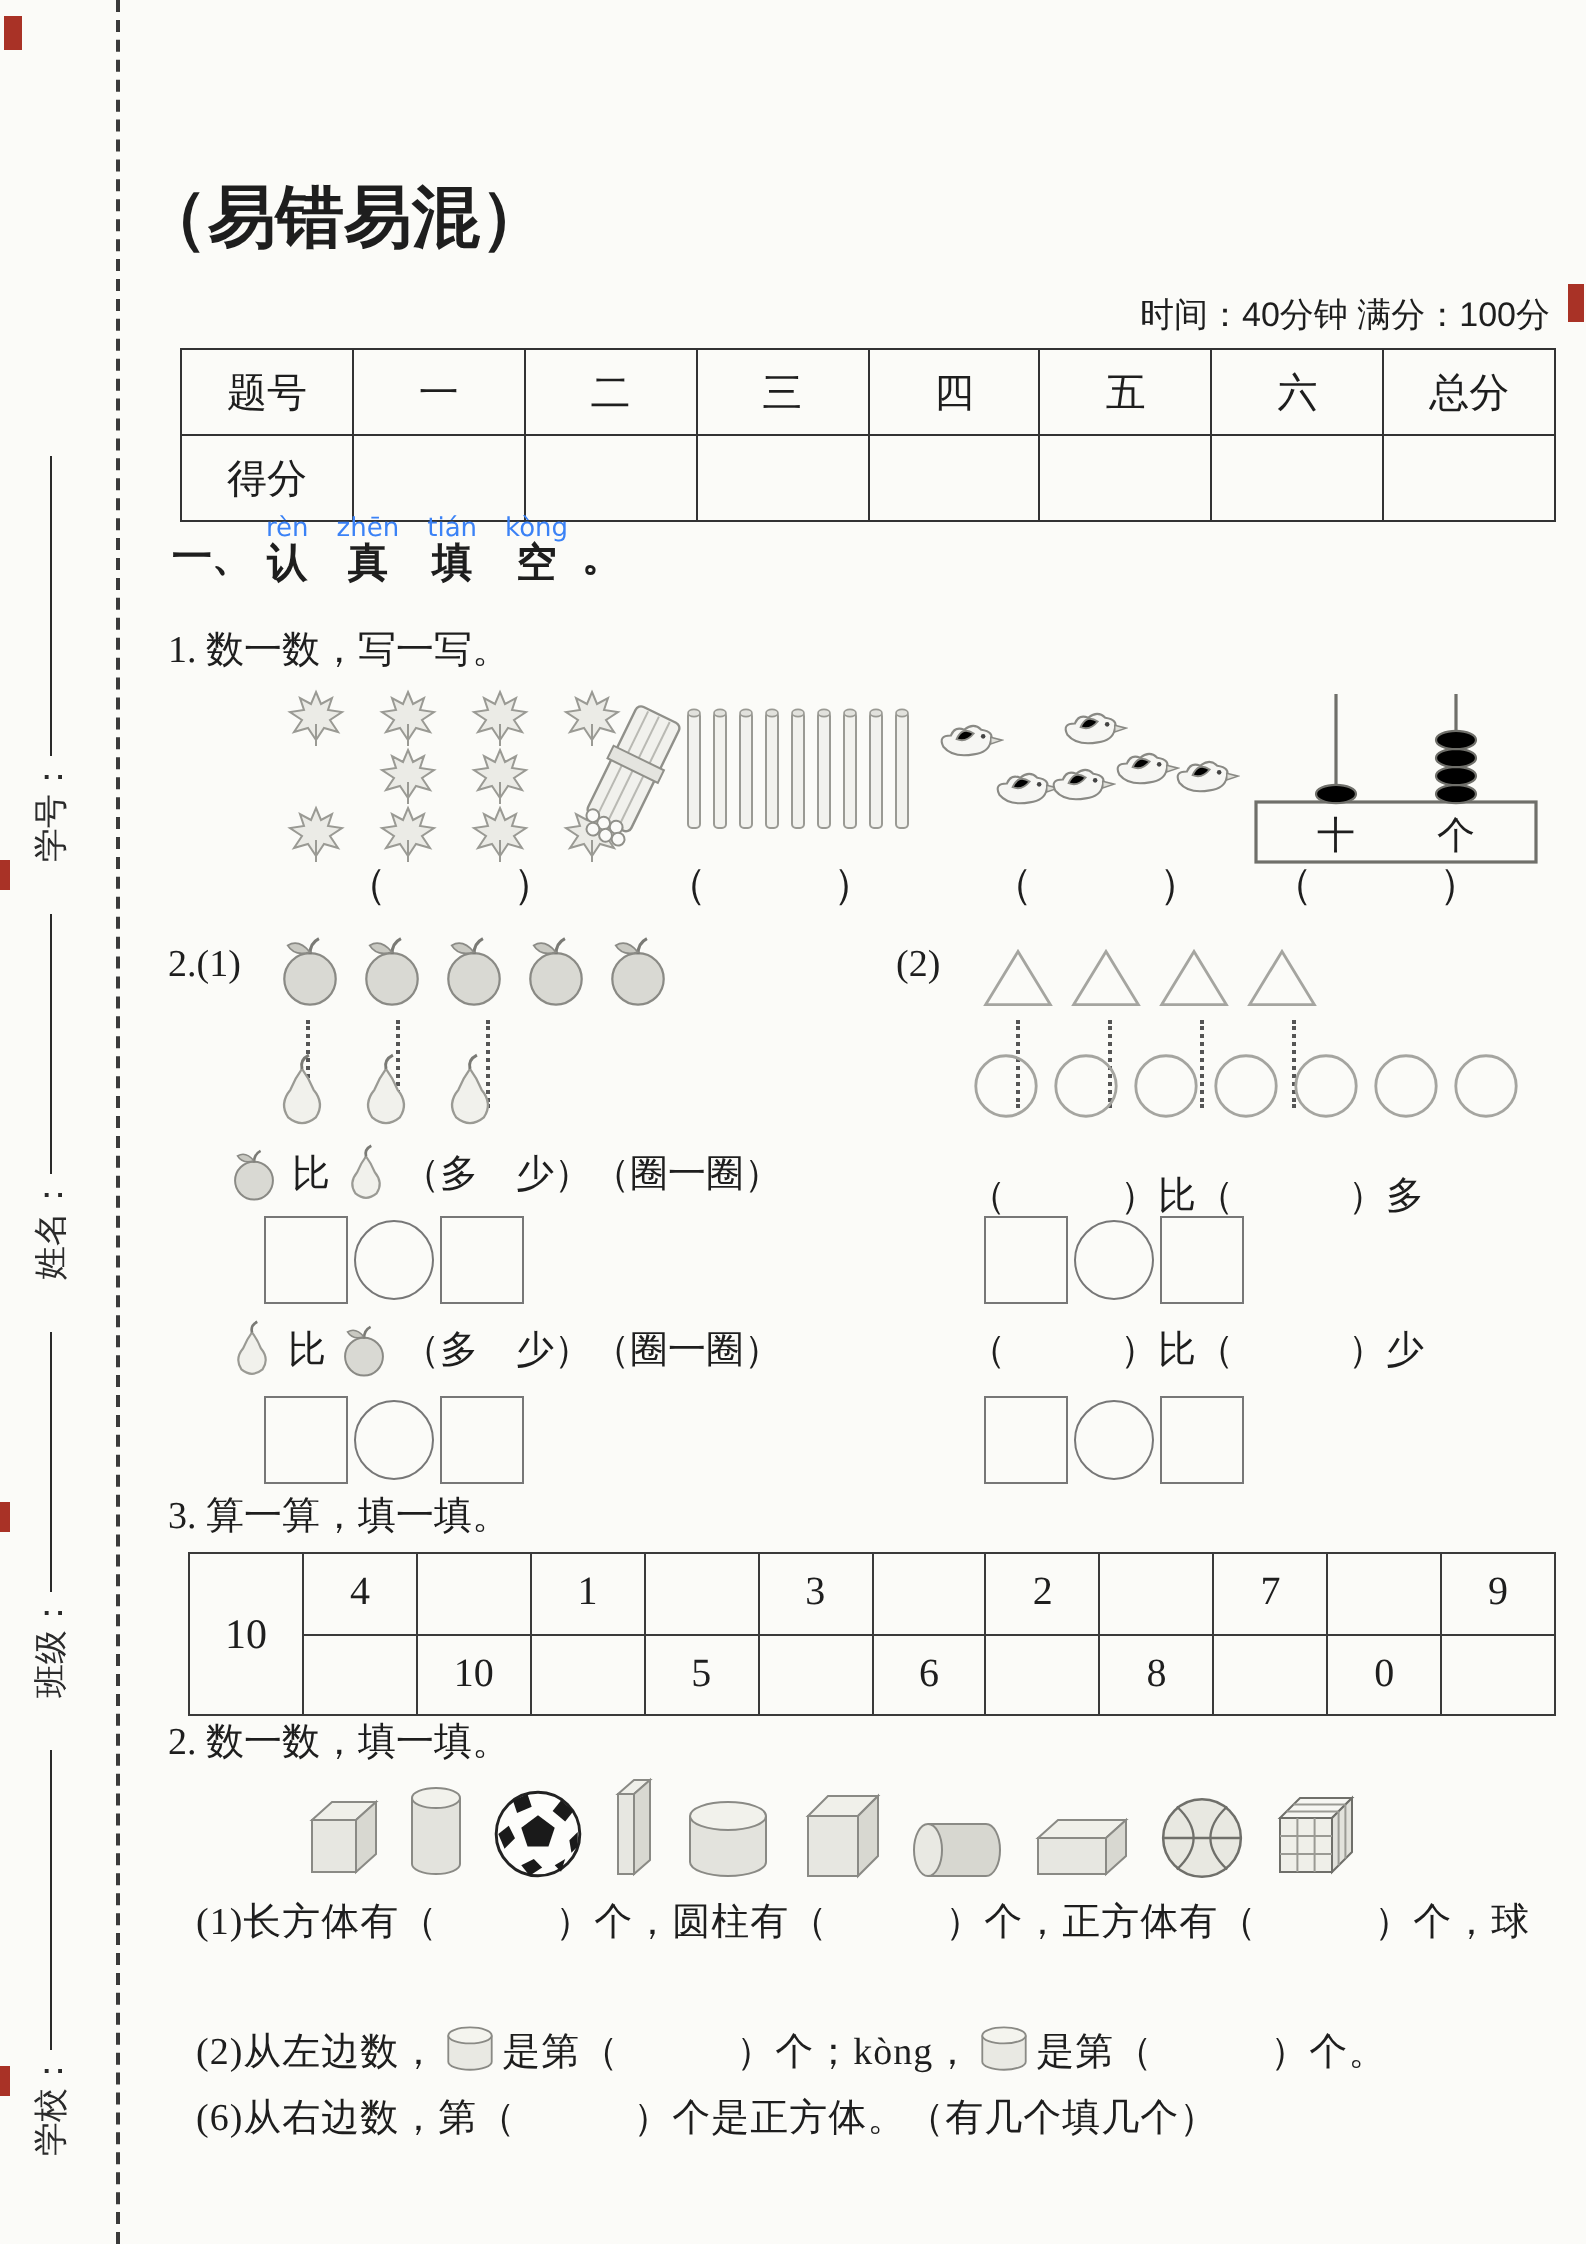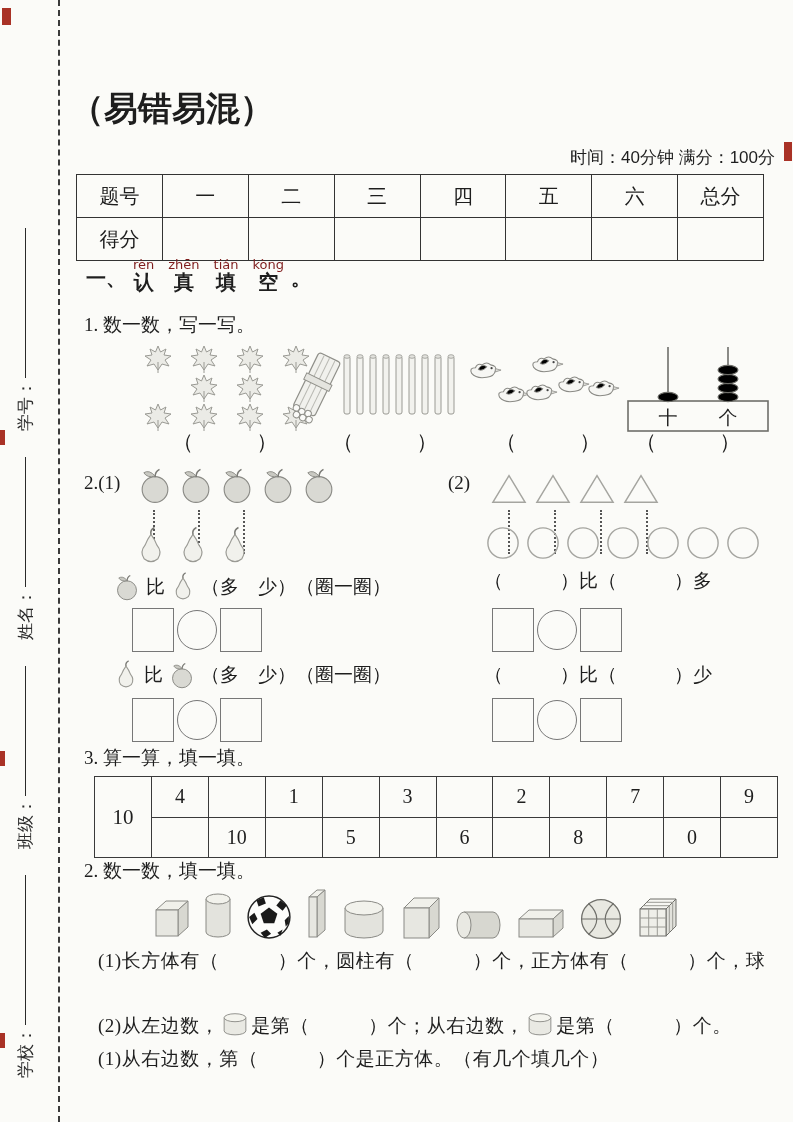--- a/index.html
+++ b/index.html
@@ -21,27 +21,27 @@
   .mgroup{display:flex;align-items:center;margin-right:26px;}
   .mline{display:inline-block;height:0;border-bottom:1.5px solid #2a2a2a;margin-left:2px;}
   .ml1{width:150px;} .ml2{width:130px;} .ml3{width:130px;} .ml4{width:150px;}
 
   .title{position:absolute;left:70px;right:10px;top:24px;text-align:center;font-size:42px;
         font-weight:bold;font-family:"Liberation Sans","DejaVu Sans",sans-serif;letter-spacing:1px;}
   .subtitle{position:absolute;left:70px;right:10px;top:86px;font-size:34px;
         font-weight:bold;font-family:"Liberation Sans","DejaVu Sans",sans-serif;}
   .meta{position:absolute;right:18px;top:146px;font-size:17px;font-family:"Liberation Sans",sans-serif;}
 
-  table.score{position:absolute;left:76px;top:174px;width:688px;border-collapse:collapse;}
+  table.score{position:absolute;left:90px;top:174px;width:688px;border-collapse:collapse;}
   table.score td{border:1.6px solid #333;height:40px;text-align:center;font-size:20px;width:86px;}
 
   .sect{position:absolute;left:86px;top:258px;display:flex;align-items:flex-end;}
   .sect .pre{font-size:20px;font-weight:bold;padding-bottom:1px;}
   .word{display:inline-flex;flex-direction:column;align-items:center;margin:0 7px;}
-  .word .py{font-size:13px;color:#7f1d1d;font-family:"DejaVu Sans",sans-serif;line-height:13px;}
+  .word .py{font-size:13px;color:#3b82f6;font-family:"DejaVu Sans",sans-serif;line-height:13px;}
   .word .ch{font-size:20px;font-weight:bold;line-height:22px;}
   .sect .note{font-size:17.5px;padding-bottom:2px;}
 
   .qlabel{position:absolute;font-size:19px;}
 
   
   .leaves{position:absolute;left:142px;top:344px;width:170px;}
   .leafrow{display:flex;justify-content:space-between;height:29px;}
   .leafrow.mid{justify-content:center;gap:14px;}
   .sticksrow{position:absolute;left:342px;top:352px;display:flex;gap:3px;}
@@ -477,21 +477,21 @@
         <circle cx="18" cy="18" r="16" fill="none" stroke="#a5a5a0" stroke-width="1.5"></circle>
       </svg>
       <svg width="34" height="34" viewBox="0 0 36 36">
         <circle cx="18" cy="18" r="16" fill="none" stroke="#a5a5a0" stroke-width="1.5"></circle>
       </svg>
       <svg width="34" height="34" viewBox="0 0 36 36">
         <circle cx="18" cy="18" r="16" fill="none" stroke="#a5a5a0" stroke-width="1.5"></circle>
       </svg>
     </div>
 
-  <div class="cmpline" style="left:484px;top:568px;">
+  <div class="cmpline" style="left:484px;top:585px;">
     <span>（　　　）比（　　　）多</span>
   </div>
   <div class="boxes" style="left:492px;top:608px;">
     <div class="sq"></div>
     <div class="ci"></div>
     <div class="sq"></div>
   </div>
   <div class="cmpline" style="left:484px;top:662px;">
     <span>（　　　）比（　　　）少</span>
   </div>
@@ -614,21 +614,21 @@
         <line x1="34.3" y1="13.7" x2="34.3" y2="40.7" stroke="#9a9a94"></line>
         <line x1="37.7" y1="10.3" x2="37.7" y2="37.3" stroke="#9a9a94"></line>
       </svg>
   </div>
 
   <div class="qline" style="top:948px;">(1)长方体有（　　　）个，圆柱有（　　　）个，正方体有（　　　）个，球</div>
   <div class="qline" style="top:1012px;">
     <span>(2)从左边数，</span><svg width="28" height="24" viewBox="0 0 44 42">
         <path d="M3 10 L3 33 A19 7 0 0 0 41 33 L41 10" fill="#e9e9e3" stroke="#8a8a85" stroke-width="1.6"></path>
         <ellipse cx="22" cy="10" rx="19" ry="7" fill="#f4f4ee" stroke="#8a8a85" stroke-width="1.6"></ellipse>
-      </svg><span>是第（　　　）个；从右边数，</span><svg width="28" height="24" viewBox="0 0 44 42">
+      </svg><span>是第（　　　）个；kòng，</span><svg width="28" height="24" viewBox="0 0 44 42">
         <path d="M3 10 L3 33 A19 7 0 0 0 41 33 L41 10" fill="#e9e9e3" stroke="#8a8a85" stroke-width="1.6"></path>
         <ellipse cx="22" cy="10" rx="19" ry="7" fill="#f4f4ee" stroke="#8a8a85" stroke-width="1.6"></ellipse>
       </svg><span>是第（　　　）个。</span>
   </div>
-  <div class="qline" style="top:1046px;">(1)从右边数，第（　　　）个是正方体。（有几个填几个）</div>
+  <div class="qline" style="top:1046px;">(6)从右边数，第（　　　）个是正方体。（有几个填几个）</div>
 
 
 </div>
 
 </body></html>

